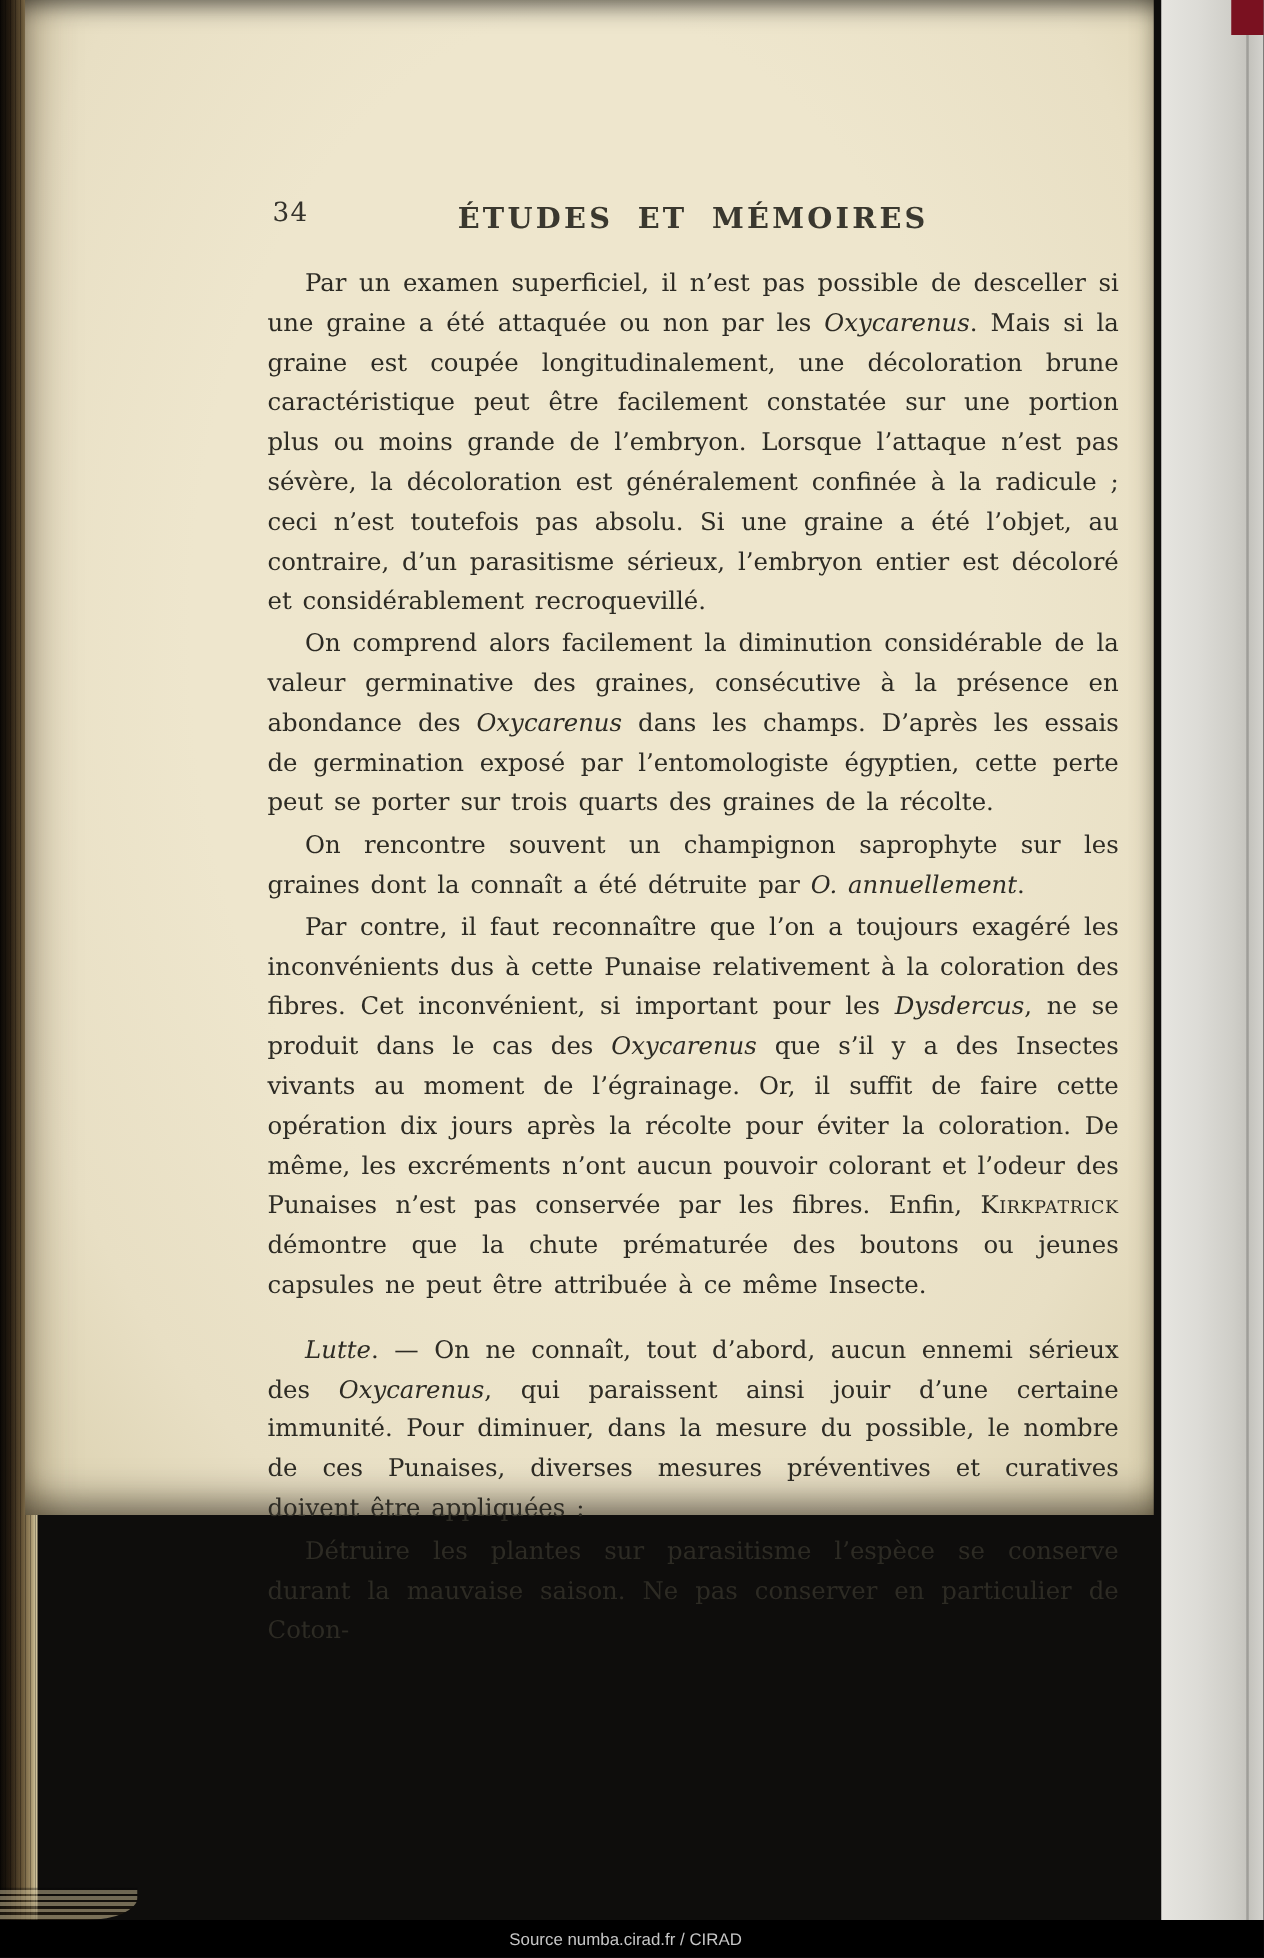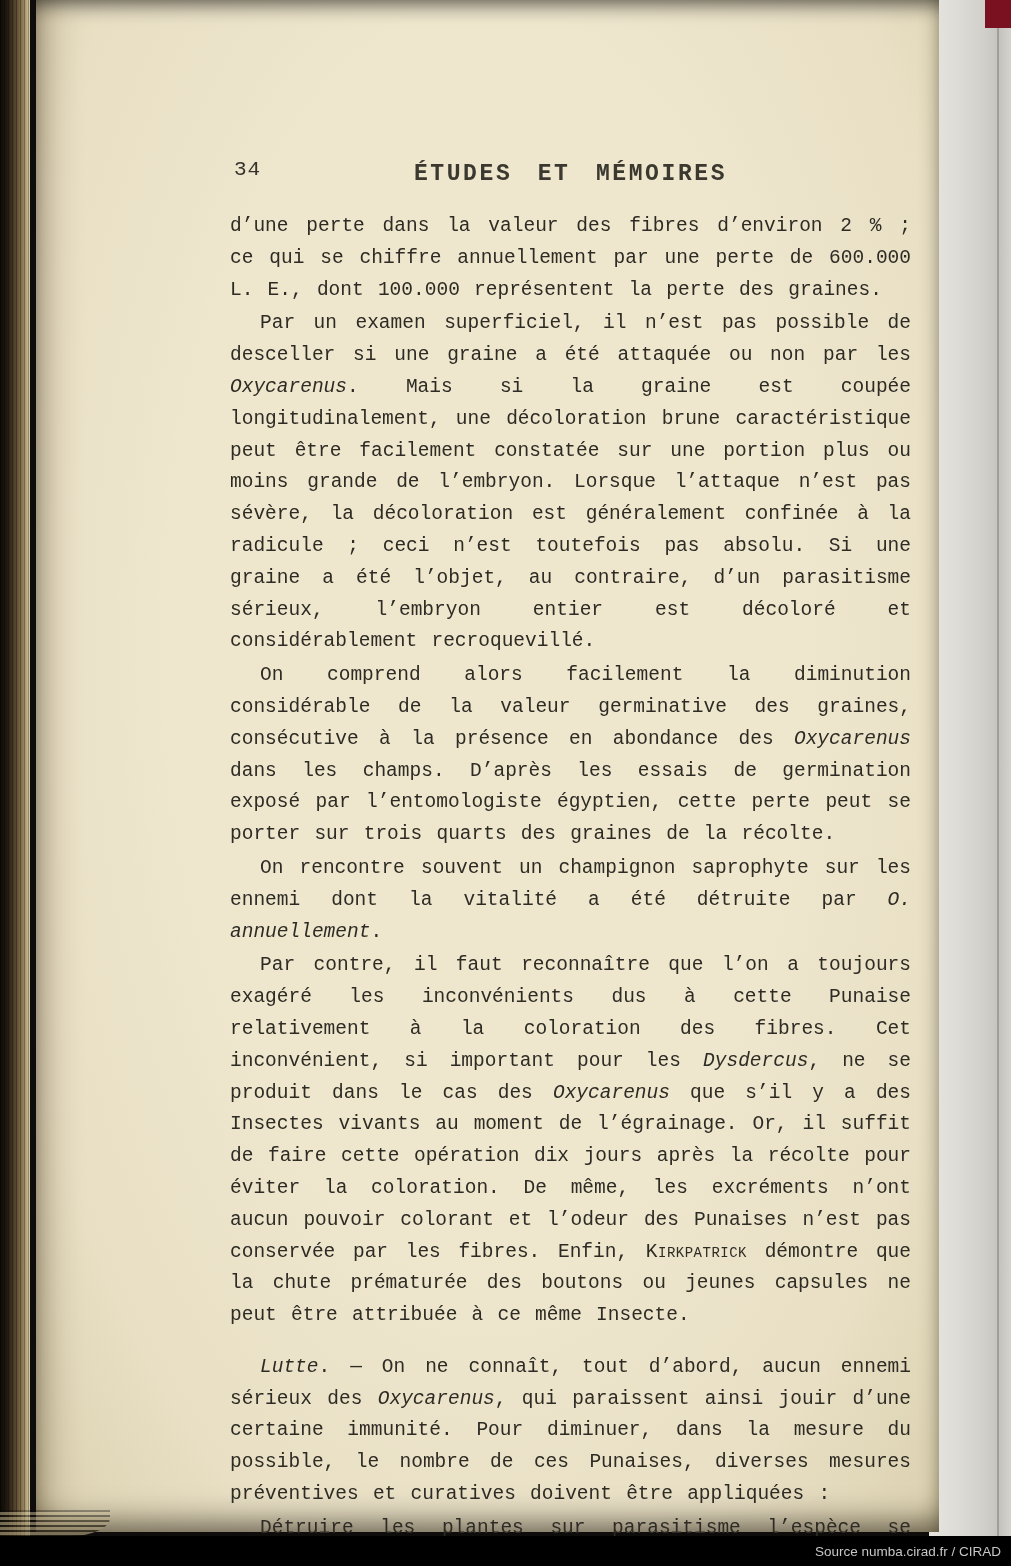--- a/index.html
+++ b/index.html
@@ -32,28 +32,27 @@
     position:absolute; left:0; bottom:30px; width:110px; height:26px;
     background:
       repeating-linear-gradient(180deg, rgba(0,0,0,.35) 0 2px, rgba(214,201,162,.55) 2px 5px),
       linear-gradient(180deg, rgba(0,0,0,0) 0%, #3a2f1d 100%);
     border-bottom-right-radius:40px 18px;
     opacity:.85;
   }
 
   
   .page {
-    position:absolute; top:0; left:36px; width:903px; height:1532px;
+    position:absolute; top:0; left:20px; width:903px; height:1212px;
     background: radial-gradient(ellipse at 50% 42%, #eee6cd 50%, #e8dfc4 78%, #ddd3b3 96%, #d2c7a4 100%);
     box-shadow:
       inset 0 16px 20px -12px rgba(0,0,0,.6),
       inset 0 -26px 30px -16px rgba(20,12,4,.55),
       inset 30px 0 36px -22px rgba(60,40,10,.38),
       inset -14px 0 18px -12px rgba(80,70,40,.25);
-    font-family: Liberation Mono, monospace;
   }
 
   .page-header {
     position:absolute; top:158px; left:194px; width:681px; height:26px;
     color:#35332c;
   }
   .page-number { position:absolute; left:4px; top:0; font-size:21px; letter-spacing:1px; }
   .running-header {
     position:absolute; left:0; right:0; top:3px; text-align:center;
     font-size:23px; font-weight:600; letter-spacing:2.6px; word-spacing:9px; color:#3a382f;
@@ -66,43 +65,42 @@
   }
   .para { text-indent:0; }
   .para.indent { text-indent:30px; }
   .para + .para { margin-top:2px; }
   .para.space-before { margin-top:20px; }
   .it { font-style:italic; }
   .sc { font-variant:small-caps; letter-spacing:.5px; }
 
   .footer-bar {
     position:absolute; left:0; bottom:0; width:1011px; height:30px; background:#000;
-    display:flex; align-items:center; justify-content:flex-end; padding-right:10px;
+    display:flex; align-items:center; justify-content:center; padding-right:10px;
     font-family:"Liberation Sans", sans-serif; font-size:13.5px; color:#c6c6c6;
   }
 </style>
 </head>
 <body>
 
 <div class="scan">
   <div class="right-strip"></div>
   <div class="right-strip-line"></div>
   <div class="red-corner"></div>
   <div class="spine"></div>
 
   <div class="page">
     <div class="page-header">
       <span class="page-number">34</span>
       <span class="running-header">ÉTUDES ET MÉMOIRES</span>
     </div>
     <div class="text-block">
-        <p class="para"><span class="">d’une perte dans la valeur des fibres d’environ 2 % ; ce qui se chiffre annuellement par une perte de 600.000 L. E., dont 100.000 représentent la perte des graines.</span></p>
         <p class="para indent"><span class="">Par un examen superficiel, il n’est pas possible de desceller si une graine a été attaquée ou non par les </span><span class="it">Oxycarenus</span><span class="">. Mais si la graine est coupée longitudinalement, une décoloration brune caractéristique peut être facilement constatée sur une portion plus ou moins grande de l’embryon. Lorsque l’attaque n’est pas sévère, la décoloration est généralement confinée à la radicule ; ceci n’est toutefois pas absolu. Si une graine a été l’objet, au contraire, d’un parasitisme sérieux, l’embryon entier est décoloré et considérablement recroquevillé.</span></p>
         <p class="para indent"><span class="">On comprend alors facilement la diminution considérable de la valeur germinative des graines, consécutive à la présence en abondance des </span><span class="it">Oxycarenus</span><span class=""> dans les champs. D’après les essais de germination exposé par l’entomologiste égyptien, cette perte peut se porter sur trois quarts des graines de la récolte.</span></p>
-        <p class="para indent"><span class="">On rencontre souvent un champignon saprophyte sur les ennemi dont la vitalité a été détruite par </span><span class="it">O. annuellement</span><span class="">.</span></p>
+        <p class="para indent"><span class="">On rencontre souvent un champignon saprophyte sur les graines dont la connaît a été détruite par </span><span class="it">O. annuellement</span><span class="">.</span></p>
         <p class="para indent"><span class="">Par contre, il faut reconnaître que l’on a toujours exagéré les inconvénients dus à cette Punaise relativement à la coloration des fibres. Cet inconvénient, si important pour les </span><span class="it">Dysdercus</span><span class="">, ne se produit dans le cas des </span><span class="it">Oxycarenus</span><span class=""> que s’il y a des Insectes vivants au moment de l’égrainage. Or, il suffit de faire cette opération dix jours après la récolte pour éviter la coloration. De même, les excréments n’ont aucun pouvoir colorant et l’odeur des Punaises n’est pas conservée par les fibres. Enfin, </span><span class="sc">Kirkpatrick</span><span class=""> démontre que la chute prématurée des boutons ou jeunes capsules ne peut être attribuée à ce même Insecte.</span></p>
         <p class="para indent space-before"><span class="it">Lutte</span><span class="">. — On ne connaît, tout d’abord, aucun ennemi sérieux des </span><span class="it">Oxycarenus</span><span class="">, qui paraissent ainsi jouir d’une certaine immunité. Pour diminuer, dans la mesure du possible, le nombre de ces Punaises, diverses mesures préventives et curatives doivent être appliquées :</span></p>
         <p class="para indent"><span class="">Détruire les plantes sur parasitisme l’espèce se conserve durant la mauvaise saison. Ne pas conserver en particulier de Coton-</span></p>
       </div>
   </div>
 
   <div class="stack-bottom"></div>
 
   <div class="footer-bar">
     <span>Source numba.cirad.fr / CIRAD</span>

